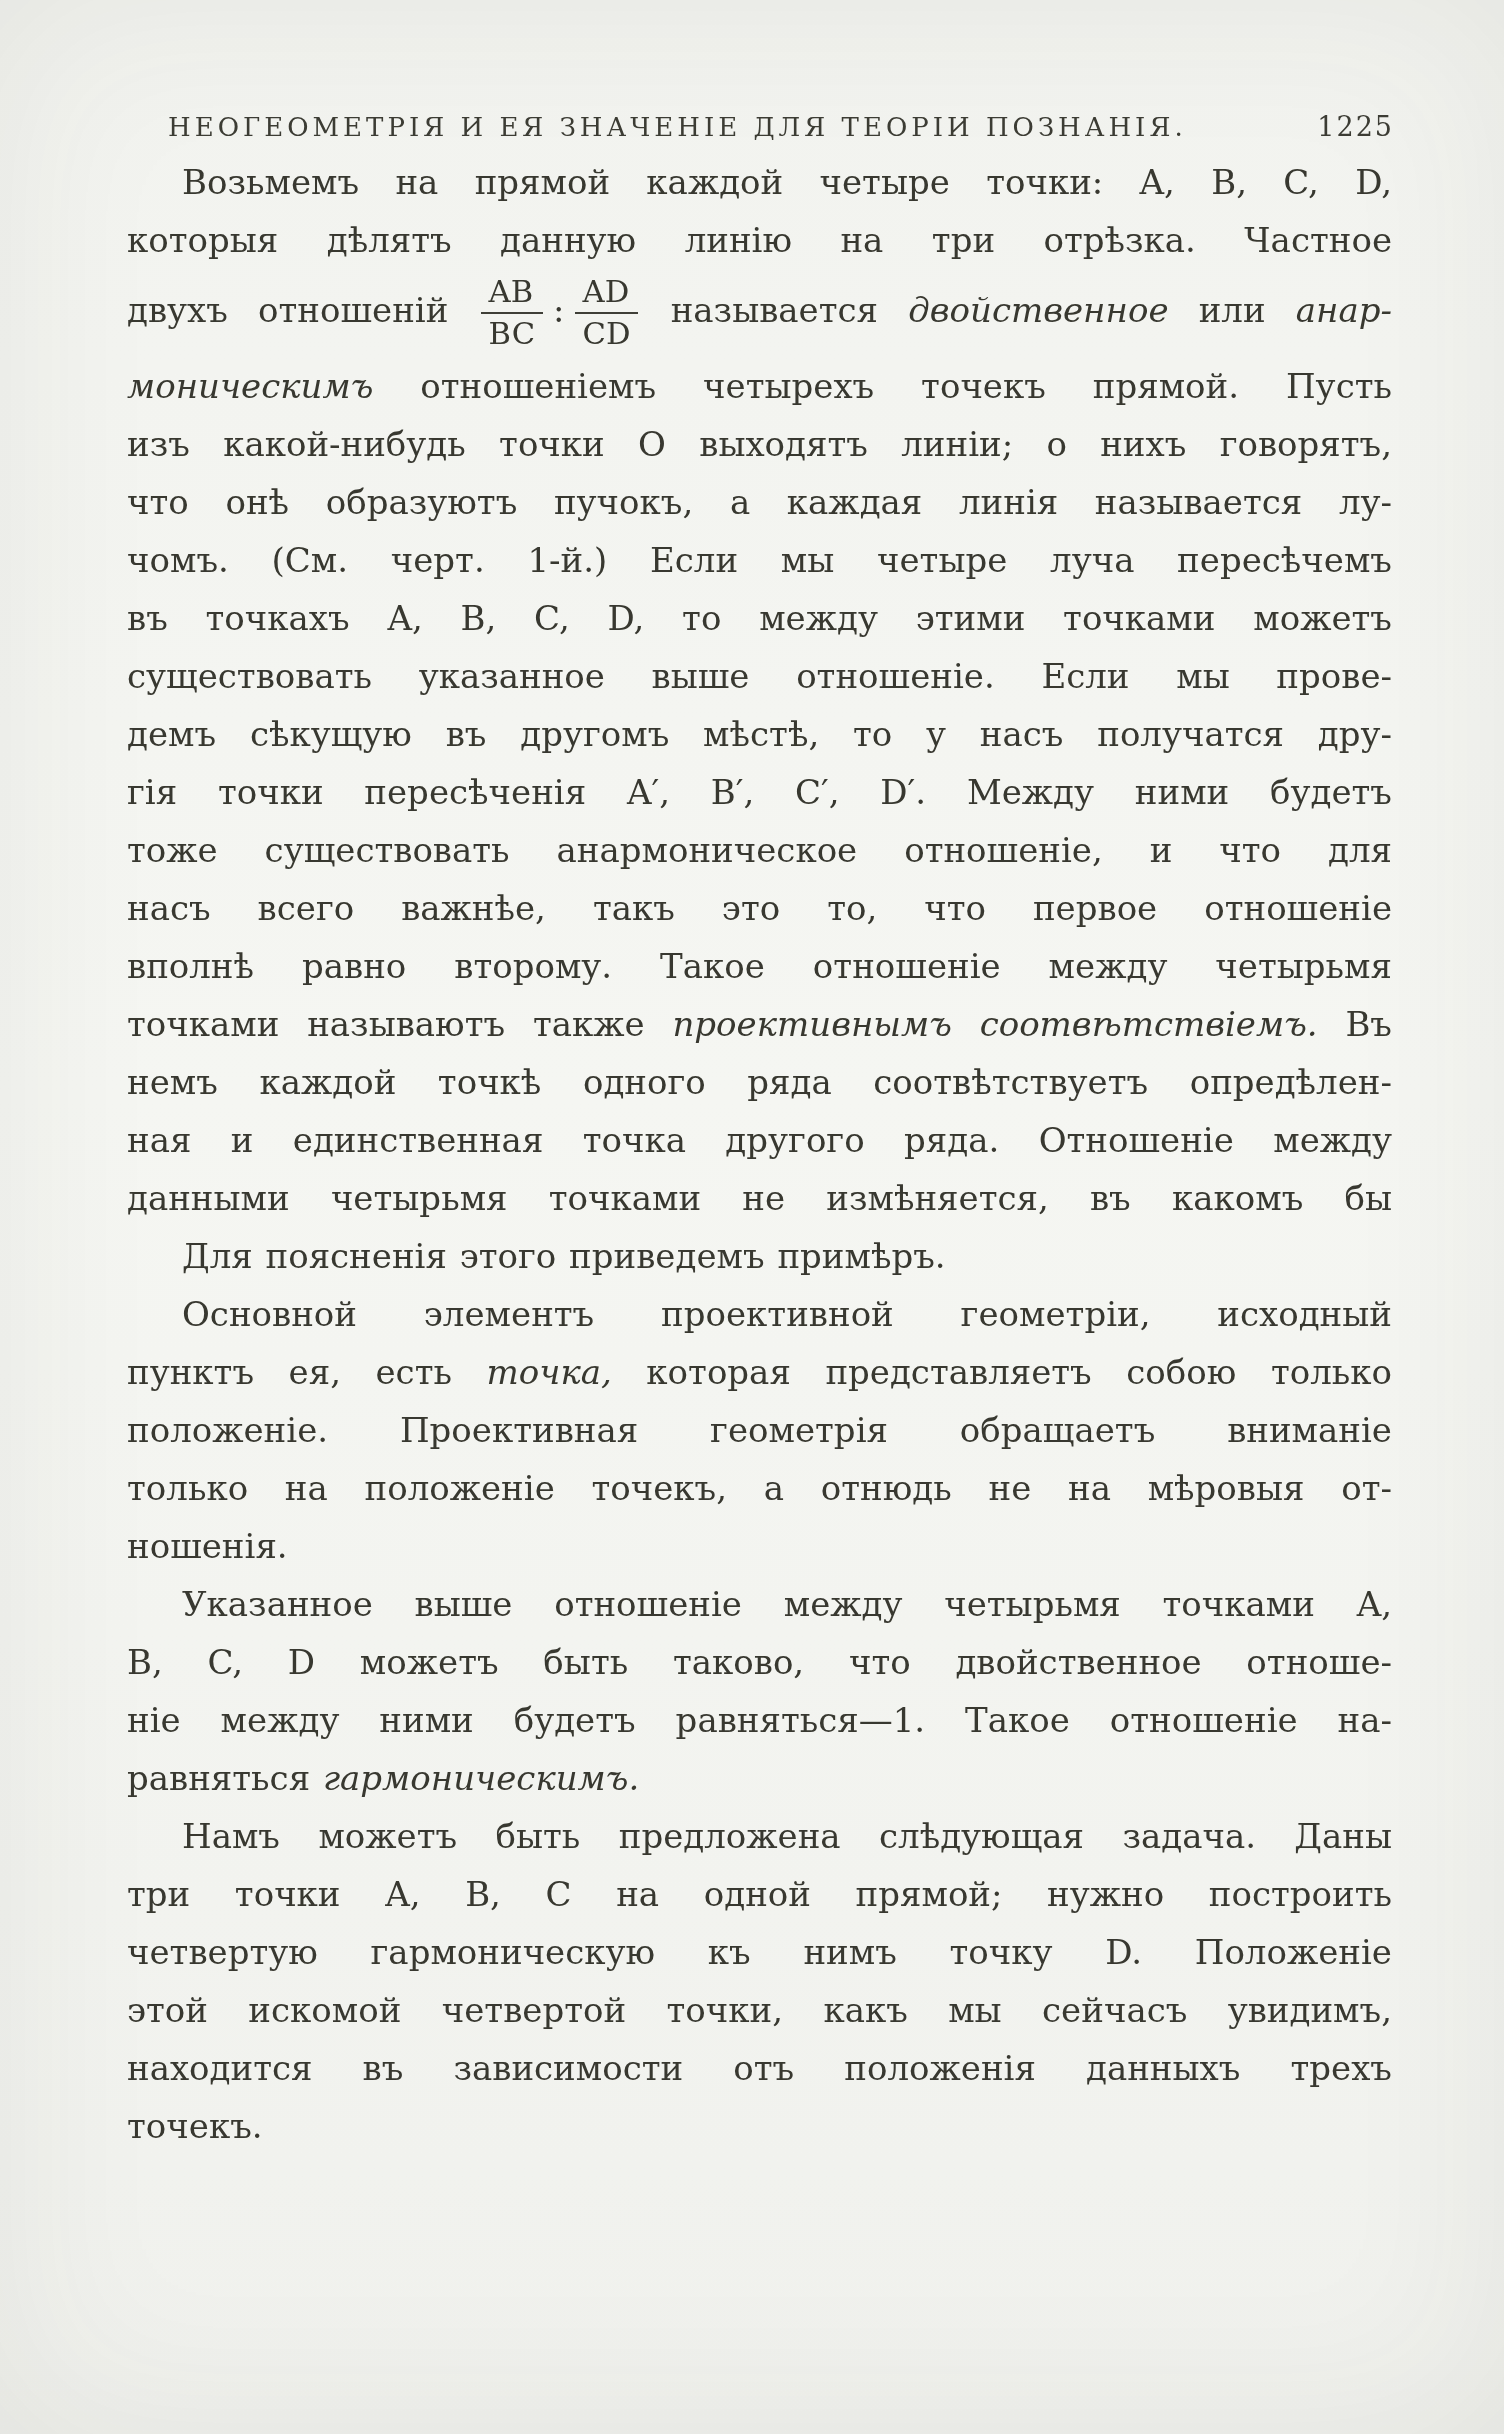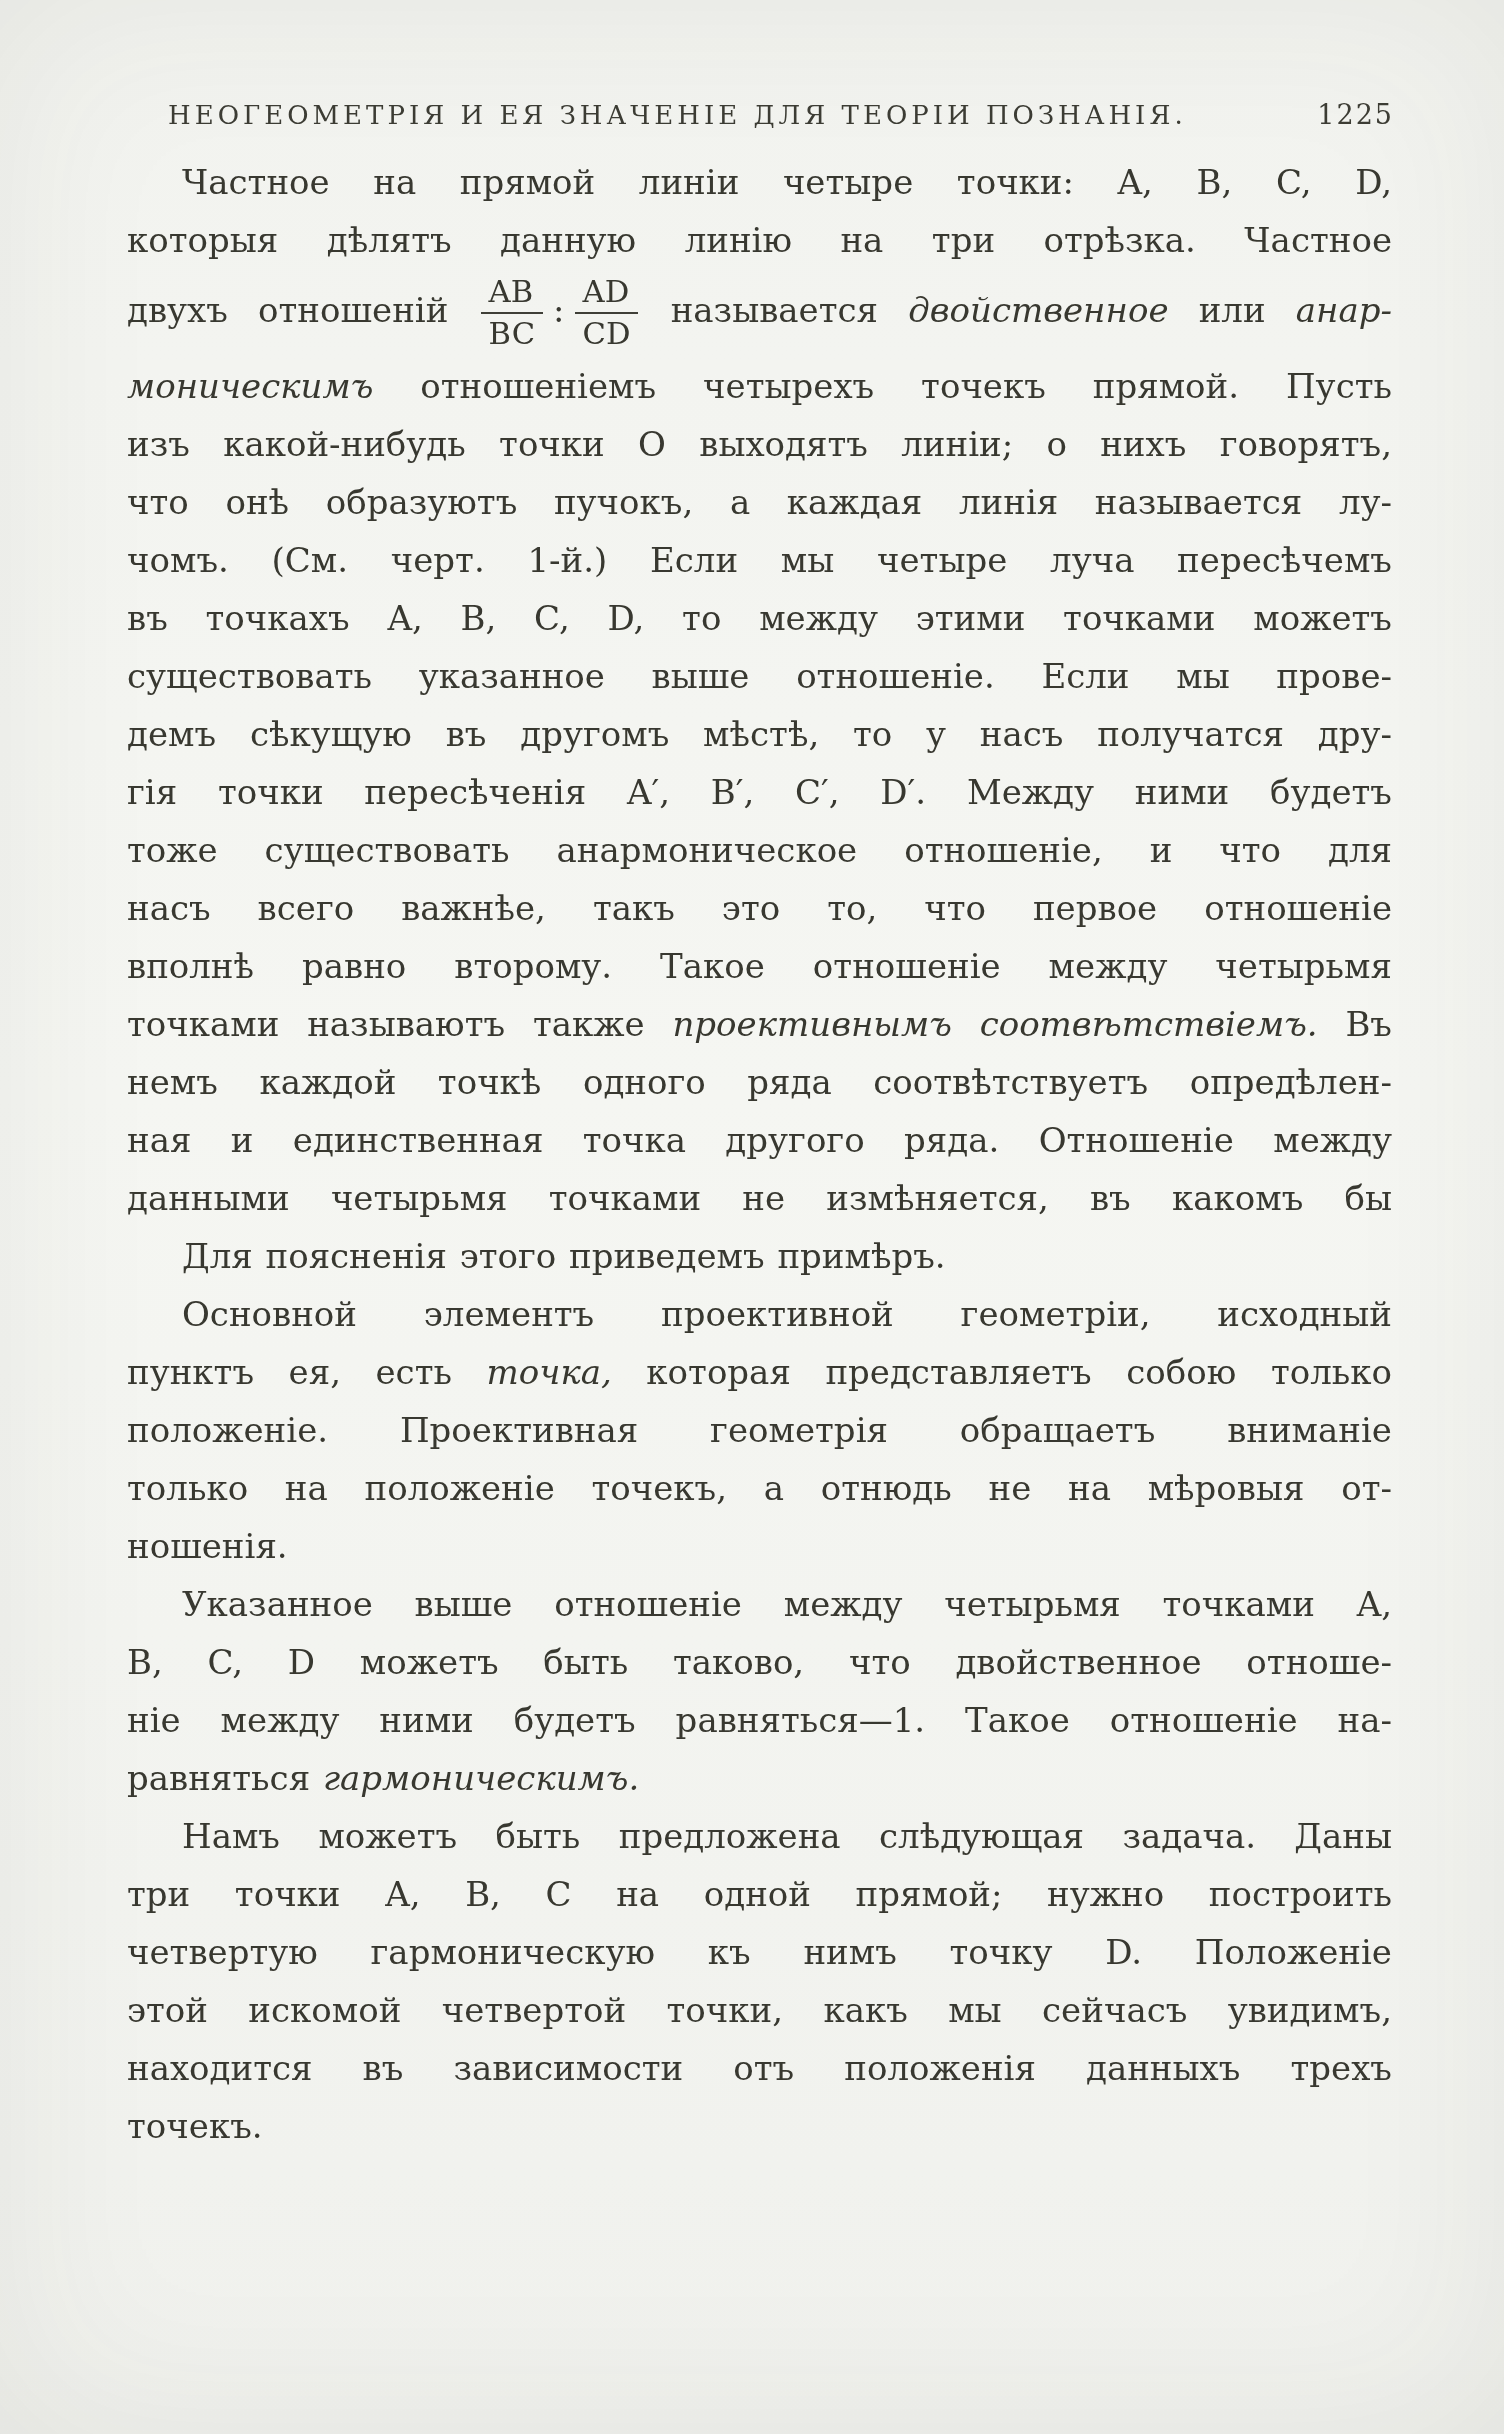--- a/index.html
+++ b/index.html
@@ -10,21 +10,21 @@
     font-family: "DejaVu Serif", serif;
     color: #383830;
     overflow: hidden;
   }
   .page {
     position: relative; width: 1505px; height: 2434px;
     background: linear-gradient(180deg, #f2f3ef 0%, #f5f6f2 45%, #f0f1ed 100%);
     box-shadow: inset 0 0 178px rgba(60,60,45,0.07);
   }
   .header {
-    position: absolute; top: 99px; left: 168px; width: 1226px;
+    position: absolute; top: 111px; left: 168px; width: 1226px;
     display: flex; justify-content: space-between; align-items: center;
     font-size: 26px; letter-spacing: 4px; color: #3c3c34;
     white-space: nowrap;
   }
   .pagenum { letter-spacing: 2px; font-size: 27px; }
   .text {
     position: absolute; top: 153px; left: 127px; width: 1265px;
     font-size: 34px; line-height: 58px;
     word-spacing: 2px;
   }
@@ -46,21 +46,21 @@
 <div class="page">
 
   <div class="header">
     <span>НЕОГЕОМЕТРІЯ И ЕЯ ЗНАЧЕНІЕ ДЛЯ ТЕОРІИ ПОЗНАНІЯ.</span>
     <span class="pagenum">1225</span>
   </div>
 
   <div class="text">
 
     <div>
-      <div class="ln ind">Частное на прямой линіи четыре точки: A, B, C, D,</div>
+      <div class="ln ind">Возьмемъ на прямой каждой четыре точки: A, B, C, D,</div>
       <div class="ln">которыя дѣлятъ данную линію на три отрѣзка. Частное</div>
       <div class="ln"><span>двухъ отношеній </span><span class="frac"><span class="fr-n">AB</span><span class="fr-d">BC</span></span><span class="fcolon">:</span><span class="frac"><span class="fr-n">AD</span><span class="fr-d">CD</span></span><span> называется </span><span class="it">двойственное</span><span> или </span><span class="it">анар-</span></div>
       <div class="ln"><span class="it">моническимъ</span><span> отношеніемъ четырехъ точекъ прямой. Пусть</span></div>
       <div class="ln">изъ какой-нибудь точки O выходятъ линіи; о нихъ говорятъ,</div>
       <div class="ln">что онѣ образуютъ пучокъ, а каждая линія называется лу-</div>
       <div class="ln">чомъ. (См. черт. 1-й.) Если мы четыре луча пересѣчемъ</div>
       <div class="ln">въ точкахъ A, B, C, D, то между этими точками можетъ</div>
       <div class="ln">существовать указанное выше отношеніе. Если мы прове-</div>
       <div class="ln">демъ сѣкущую въ другомъ мѣстѣ, то у насъ получатся дру-</div>
       <div class="ln">гія точки пересѣченія A′, B′, C′, D′. Между ними будетъ</div>

